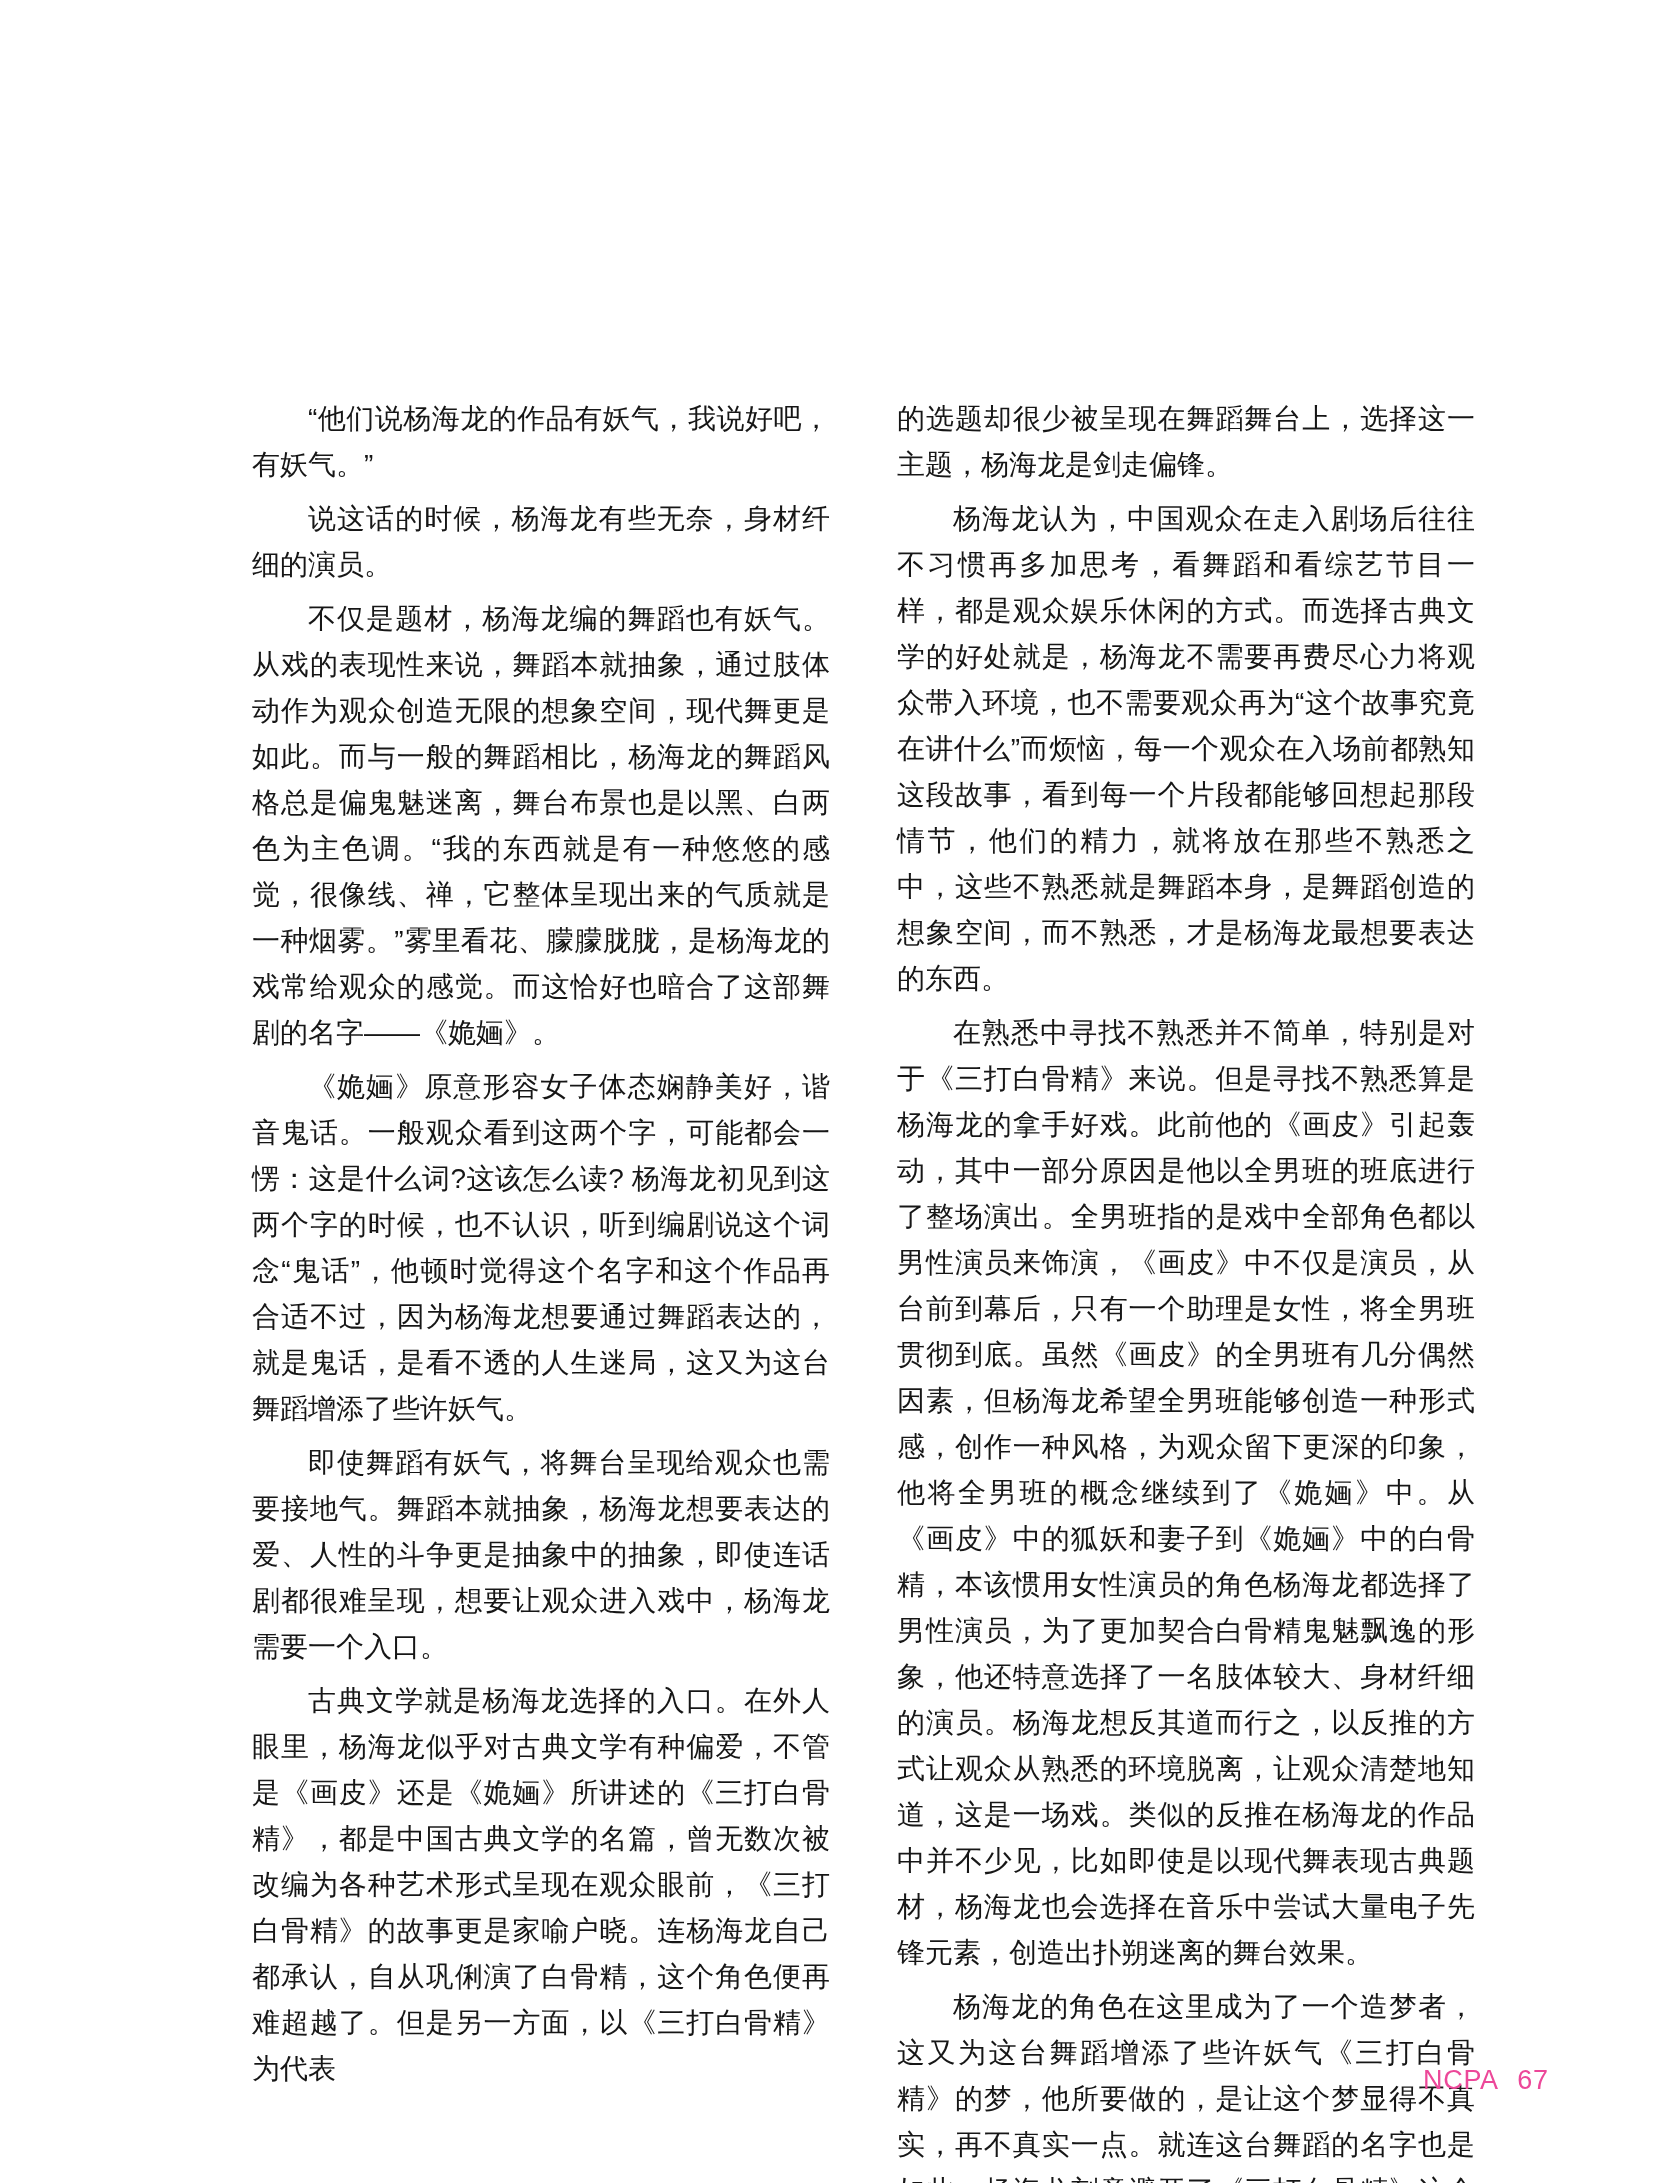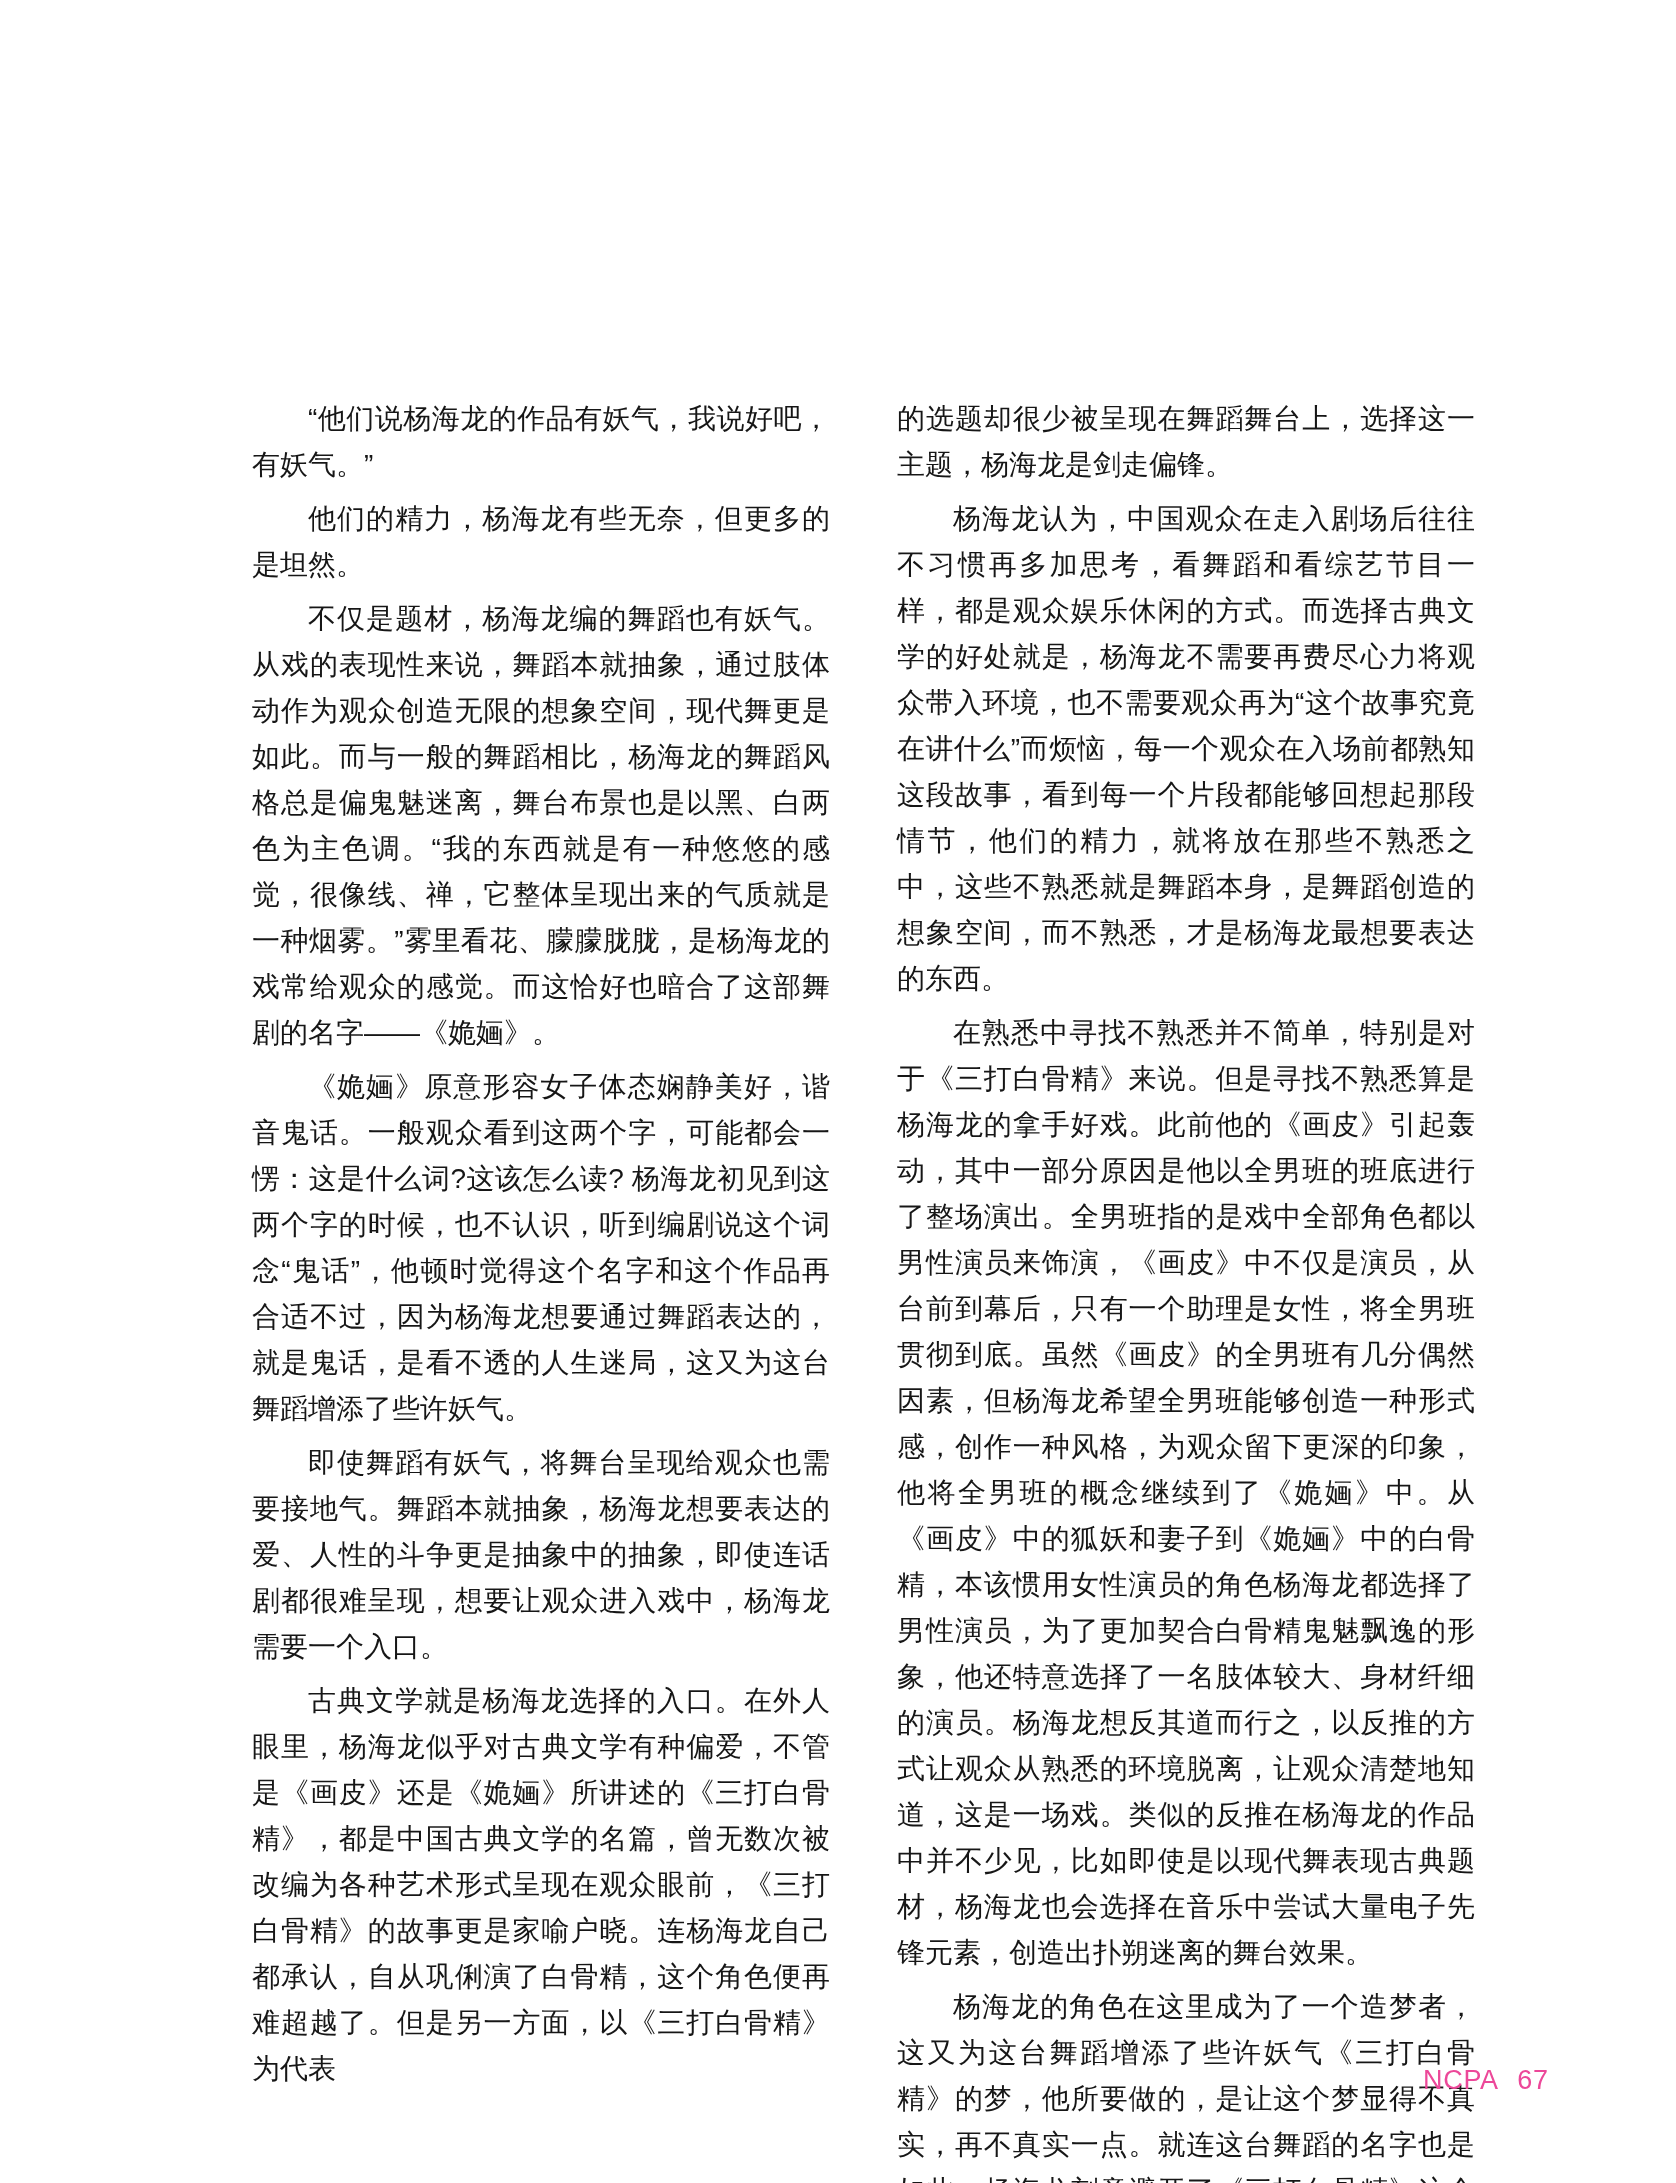--- a/index.html
+++ b/index.html
@@ -47,21 +47,21 @@
   .footer .pagenum {
     margin-left: 18.5px;
   }
 </style>
 </head>
 <body>
 
 <div class="page">
   <div class="column col-left">
       <p>“他们说杨海龙的作品有妖气，我说好吧，有妖气。”</p>
-      <p>他们的精力，杨海龙有些无奈，但更多的是坦然。</p>
+      <p>说这话的时候，杨海龙有些无奈，身材纤细的演员。</p>
       <p>不仅是题材，杨海龙编的舞蹈也有妖气。从戏的表现性来说，舞蹈本就抽象，通过肢体动作为观众创造无限的想象空间，现代舞更是如此。而与一般的舞蹈相比，杨海龙的舞蹈风格总是偏鬼魅迷离，舞台布景也是以黑、白两色为主色调。“我的东西就是有一种悠悠的感觉，很像线、禅，它整体呈现出来的气质就是一种烟雾。”雾里看花、朦朦胧胧，是杨海龙的戏常给观众的感觉。而这恰好也暗合了这部舞剧的名字——《姽婳》。</p>
       <p>《姽婳》原意形容女子体态娴静美好，谐音鬼话。一般观众看到这两个字，可能都会一愣：这是什么词?这该怎么读? 杨海龙初见到这两个字的时候，也不认识，听到编剧说这个词念“鬼话”，他顿时觉得这个名字和这个作品再合适不过，因为杨海龙想要通过舞蹈表达的，就是鬼话，是看不透的人生迷局，这又为这台舞蹈增添了些许妖气。</p>
       <p>即使舞蹈有妖气，将舞台呈现给观众也需要接地气。舞蹈本就抽象，杨海龙想要表达的爱、人性的斗争更是抽象中的抽象，即使连话剧都很难呈现，想要让观众进入戏中，杨海龙需要一个入口。</p>
       <p>古典文学就是杨海龙选择的入口。在外人眼里，杨海龙似乎对古典文学有种偏爱，不管是《画皮》还是《姽婳》所讲述的《三打白骨精》，都是中国古典文学的名篇，曾无数次被改编为各种艺术形式呈现在观众眼前，《三打白骨精》的故事更是家喻户晓。连杨海龙自己都承认，自从巩俐演了白骨精，这个角色便再难超越了。但是另一方面，以《三打白骨精》为代表</p>
     </div>
   <div class="column col-right">
       <p class="no-indent">的选题却很少被呈现在舞蹈舞台上，选择这一主题，杨海龙是剑走偏锋。</p>
       <p>杨海龙认为，中国观众在走入剧场后往往不习惯再多加思考，看舞蹈和看综艺节目一样，都是观众娱乐休闲的方式。而选择古典文学的好处就是，杨海龙不需要再费尽心力将观众带入环境，也不需要观众再为“这个故事究竟在讲什么”而烦恼，每一个观众在入场前都熟知这段故事，看到每一个片段都能够回想起那段情节，他们的精力，就将放在那些不熟悉之中，这些不熟悉就是舞蹈本身，是舞蹈创造的想象空间，而不熟悉，才是杨海龙最想要表达的东西。</p>
       <p>在熟悉中寻找不熟悉并不简单，特别是对于《三打白骨精》来说。但是寻找不熟悉算是杨海龙的拿手好戏。此前他的《画皮》引起轰动，其中一部分原因是他以全男班的班底进行了整场演出。全男班指的是戏中全部角色都以男性演员来饰演，《画皮》中不仅是演员，从台前到幕后，只有一个助理是女性，将全男班贯彻到底。虽然《画皮》的全男班有几分偶然因素，但杨海龙希望全男班能够创造一种形式感，创作一种风格，为观众留下更深的印象，他将全男班的概念继续到了《姽婳》中。从《画皮》中的狐妖和妻子到《姽婳》中的白骨精，本该惯用女性演员的角色杨海龙都选择了男性演员，为了更加契合白骨精鬼魅飘逸的形象，他还特意选择了一名肢体较大、身材纤细的演员。杨海龙想反其道而行之，以反推的方式让观众从熟悉的环境脱离，让观众清楚地知道，这是一场戏。类似的反推在杨海龙的作品中并不少见，比如即使是以现代舞表现古典题材，杨海龙也会选择在音乐中尝试大量电子先锋元素，创造出扑朔迷离的舞台效果。</p>
       <p>杨海龙的角色在这里成为了一个造梦者，这又为这台舞蹈增添了些许妖气《三打白骨精》的梦，他所要做的，是让这个梦显得不真实，再不真实一点。就连这台舞蹈的名字也是如此，杨海龙刻意避开了《三打白骨精》这个经典名称而选择《姽婳》，也是希望观众能够抽离出原本的叙事空间，慢慢走进他所创作的</p>

